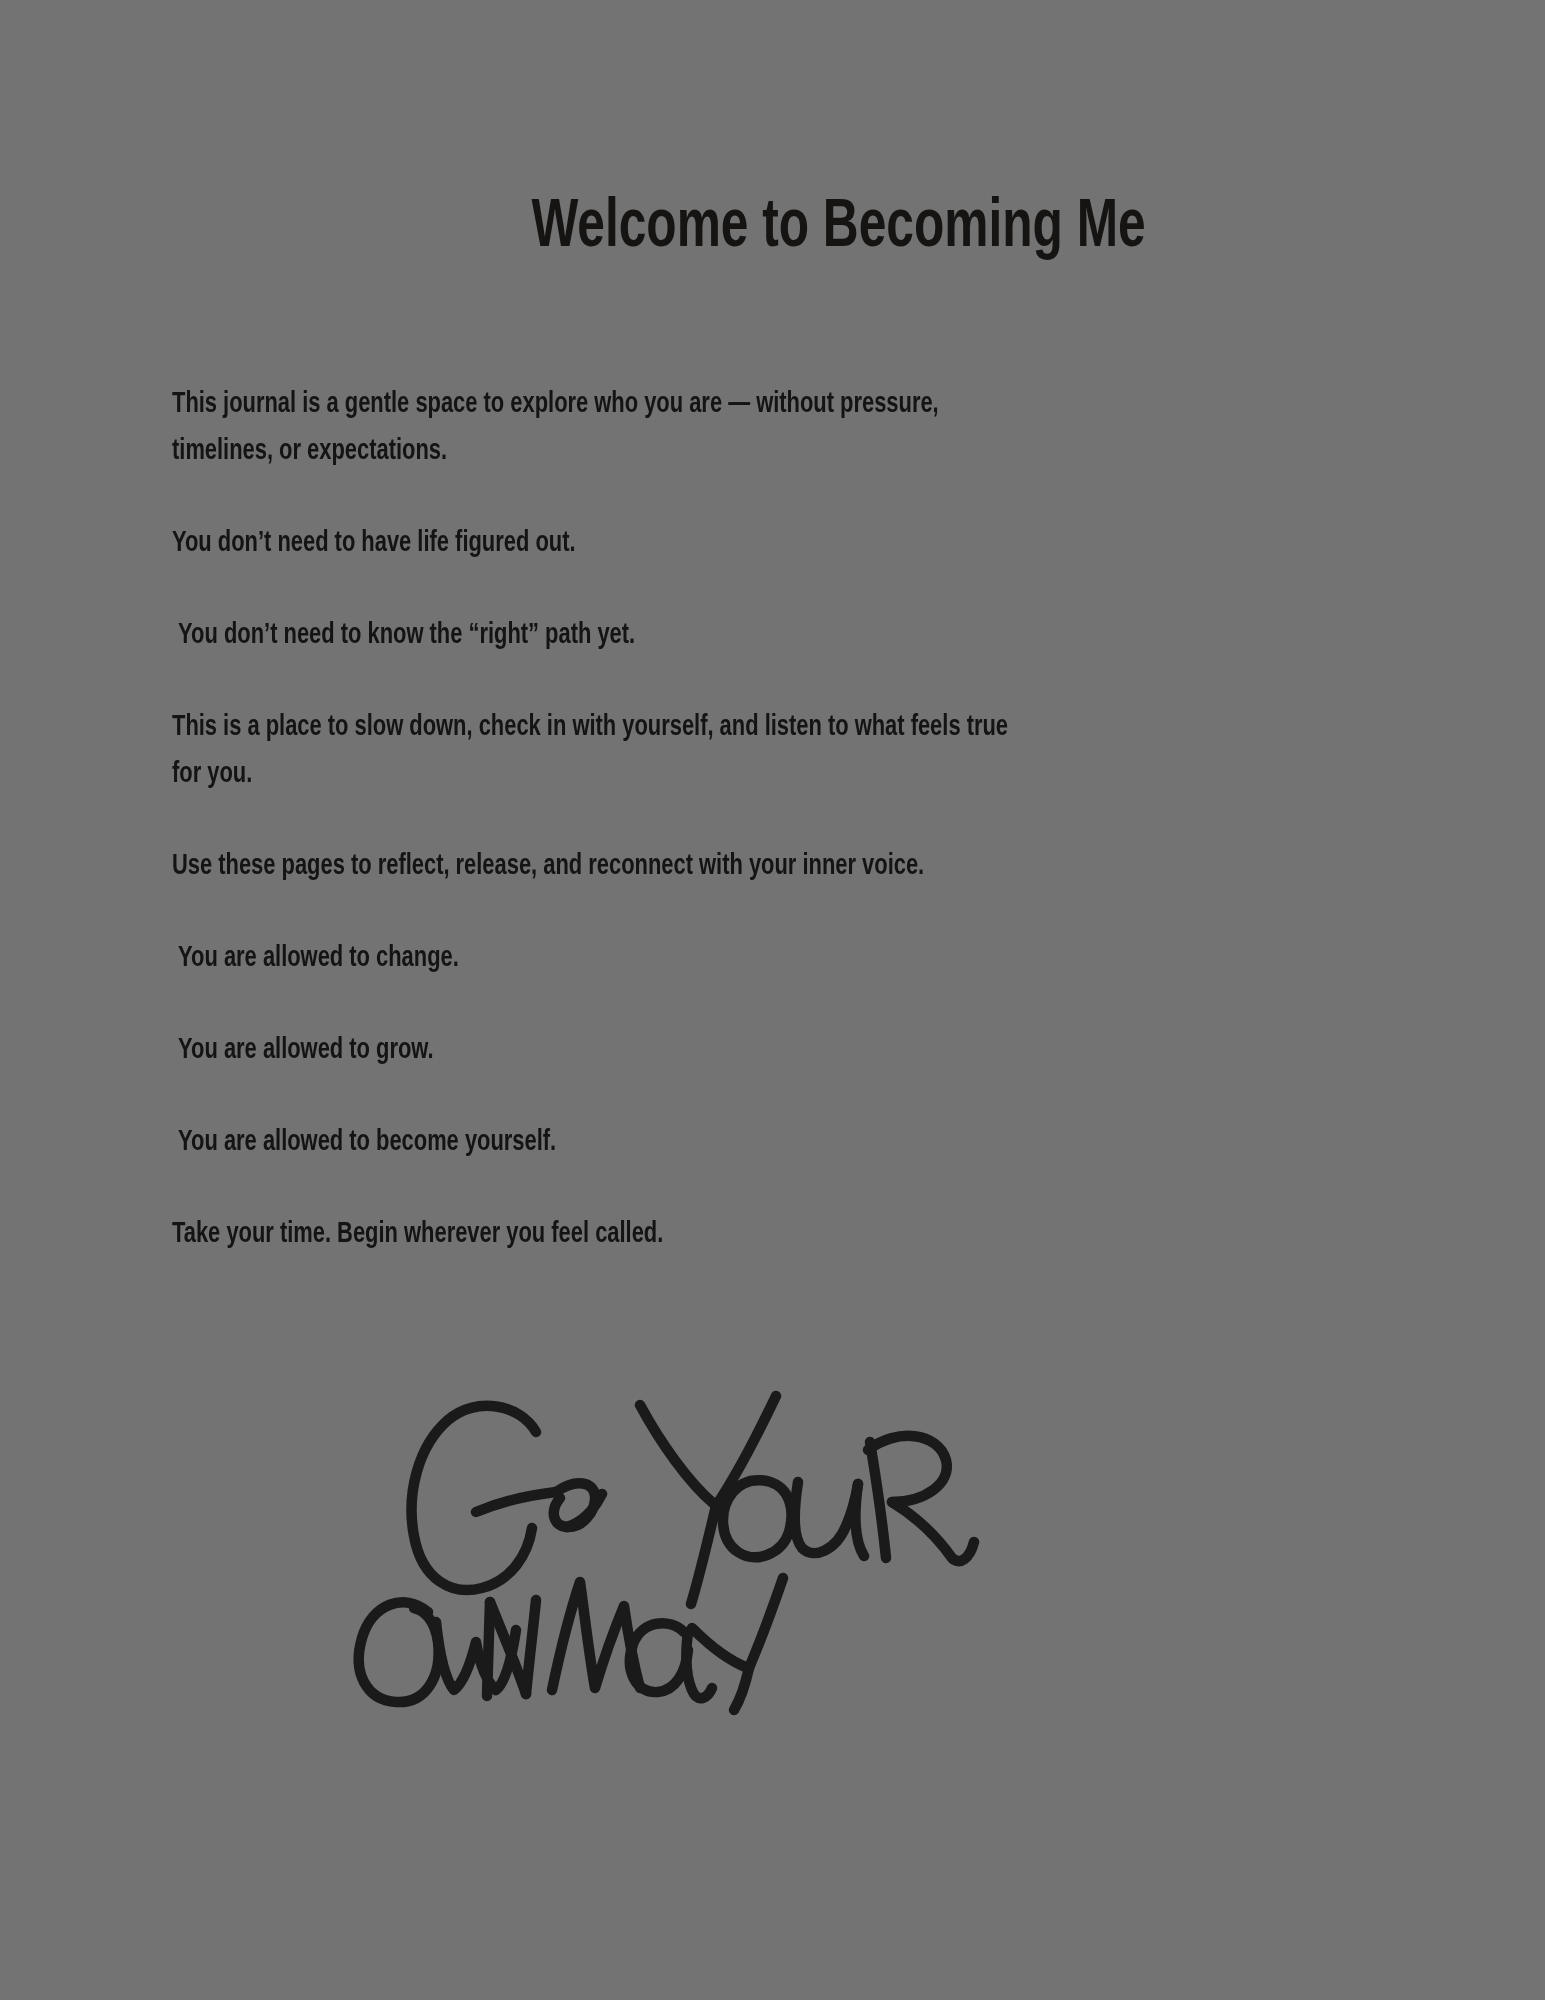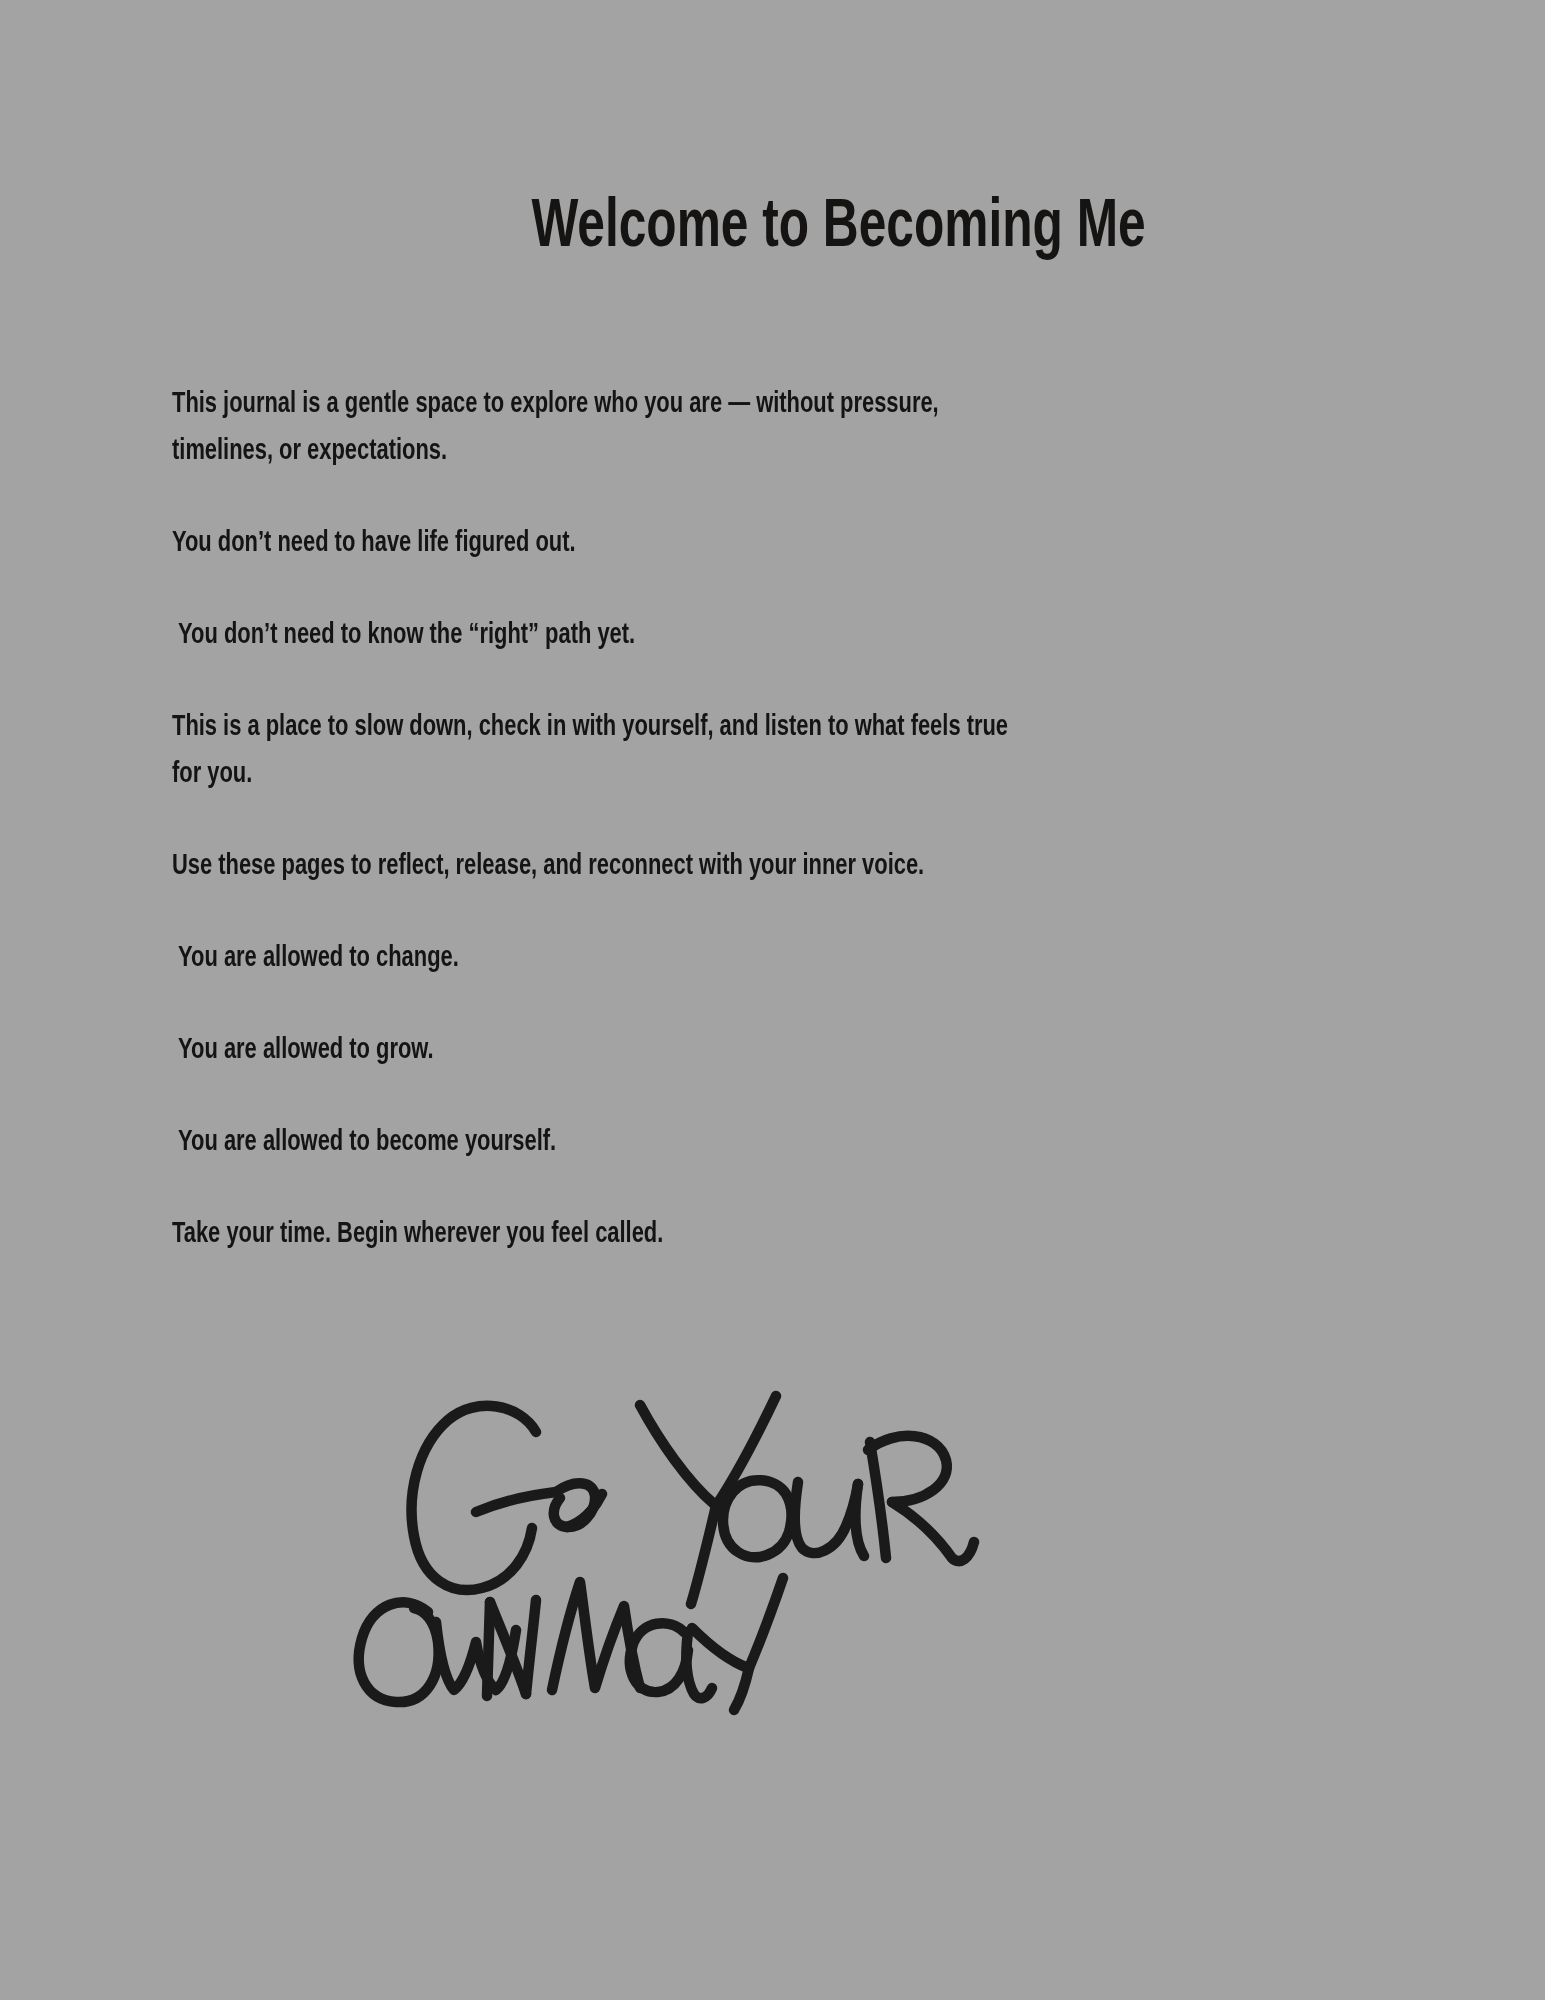--- a/index.html
+++ b/index.html
@@ -1,20 +1,20 @@
 <!DOCTYPE html>
 <html><head>
 <meta charset="utf-8">
 <style>
   html,body { margin:0; padding:0; }
   .page {
     position: relative;
     width: 1545px;
     height: 2000px;
-    background: #a3a3a3;
+    background: #737373;
     overflow: hidden;
     font-family: "Liberation Sans", sans-serif;
     color: #1A1A1A;
   }
   .title-wrap {
     position: absolute;
     top: 188px;
     left: 0;
     width: 100%;
     text-align: center;

